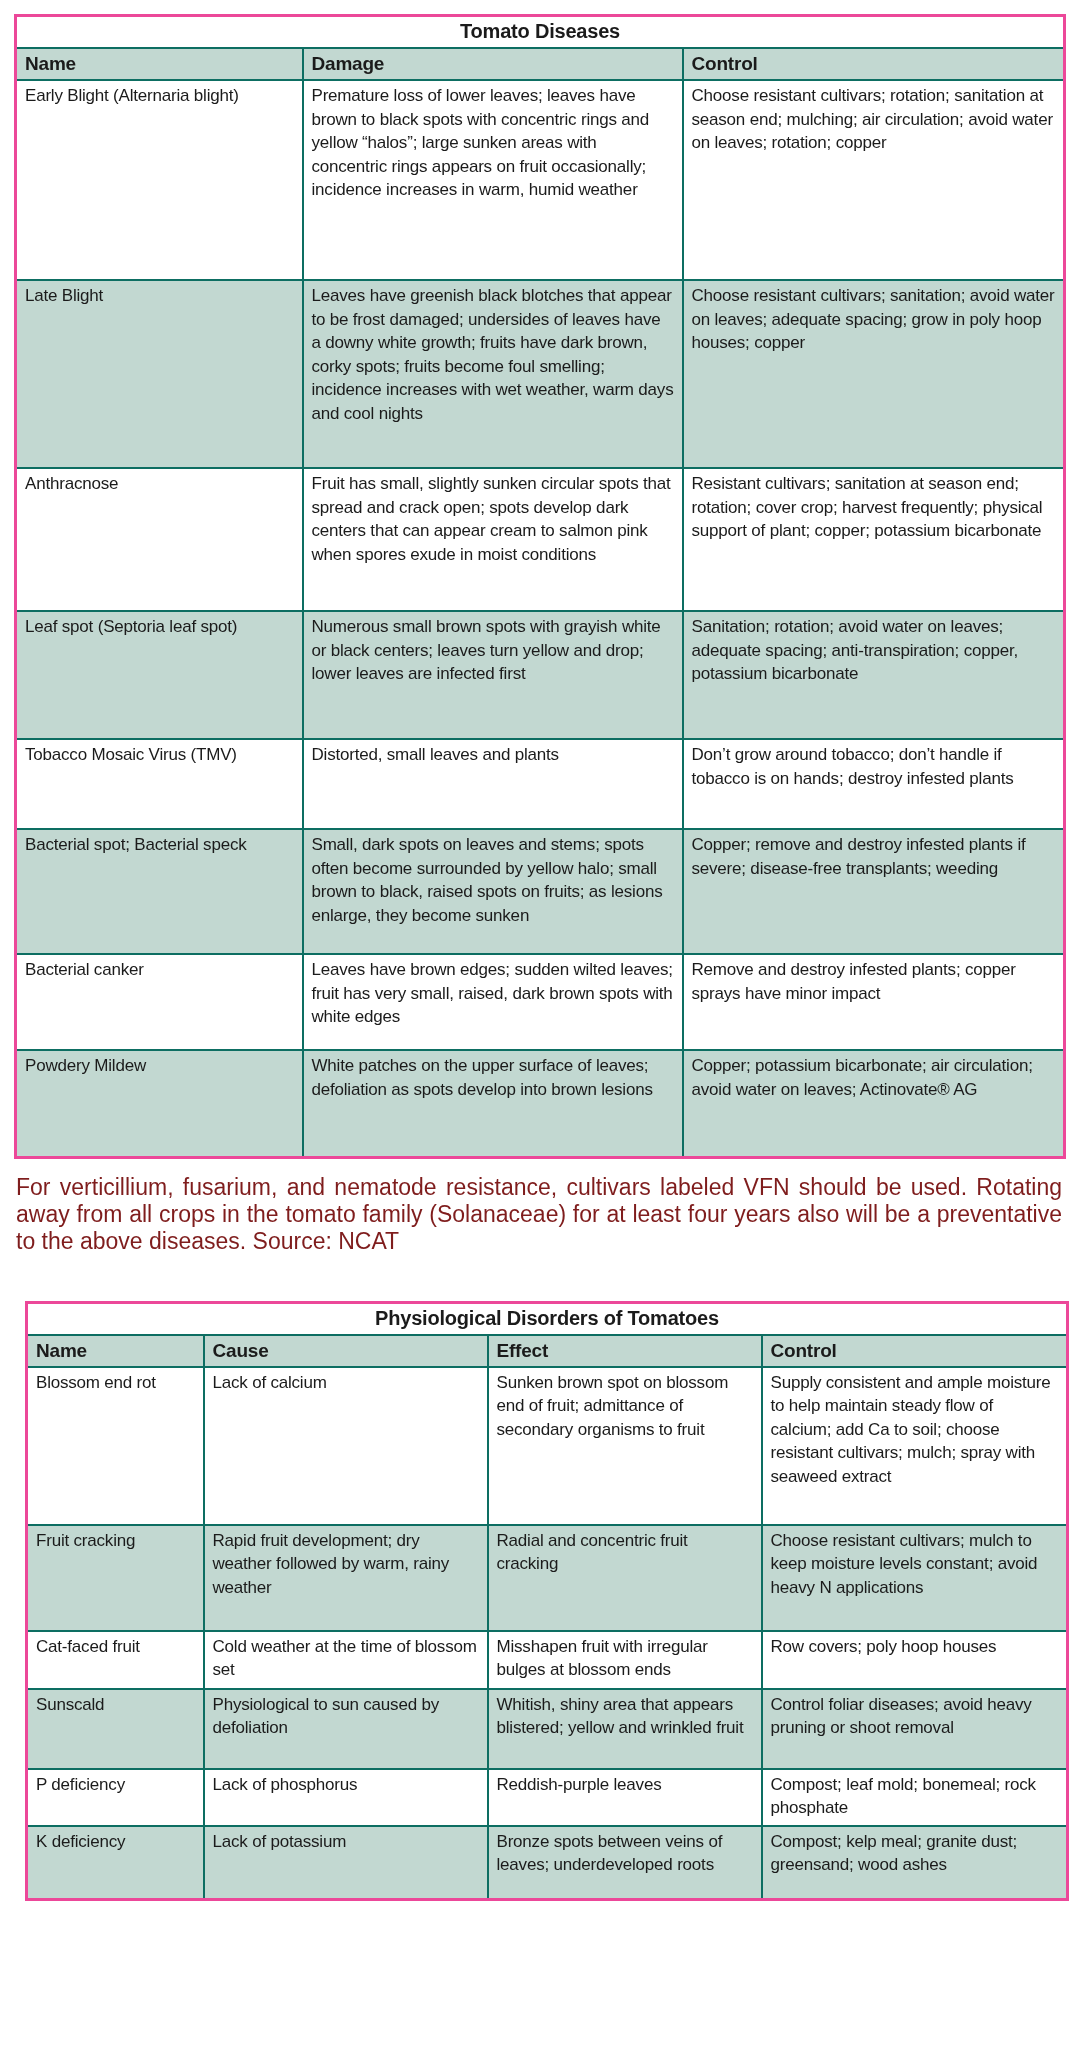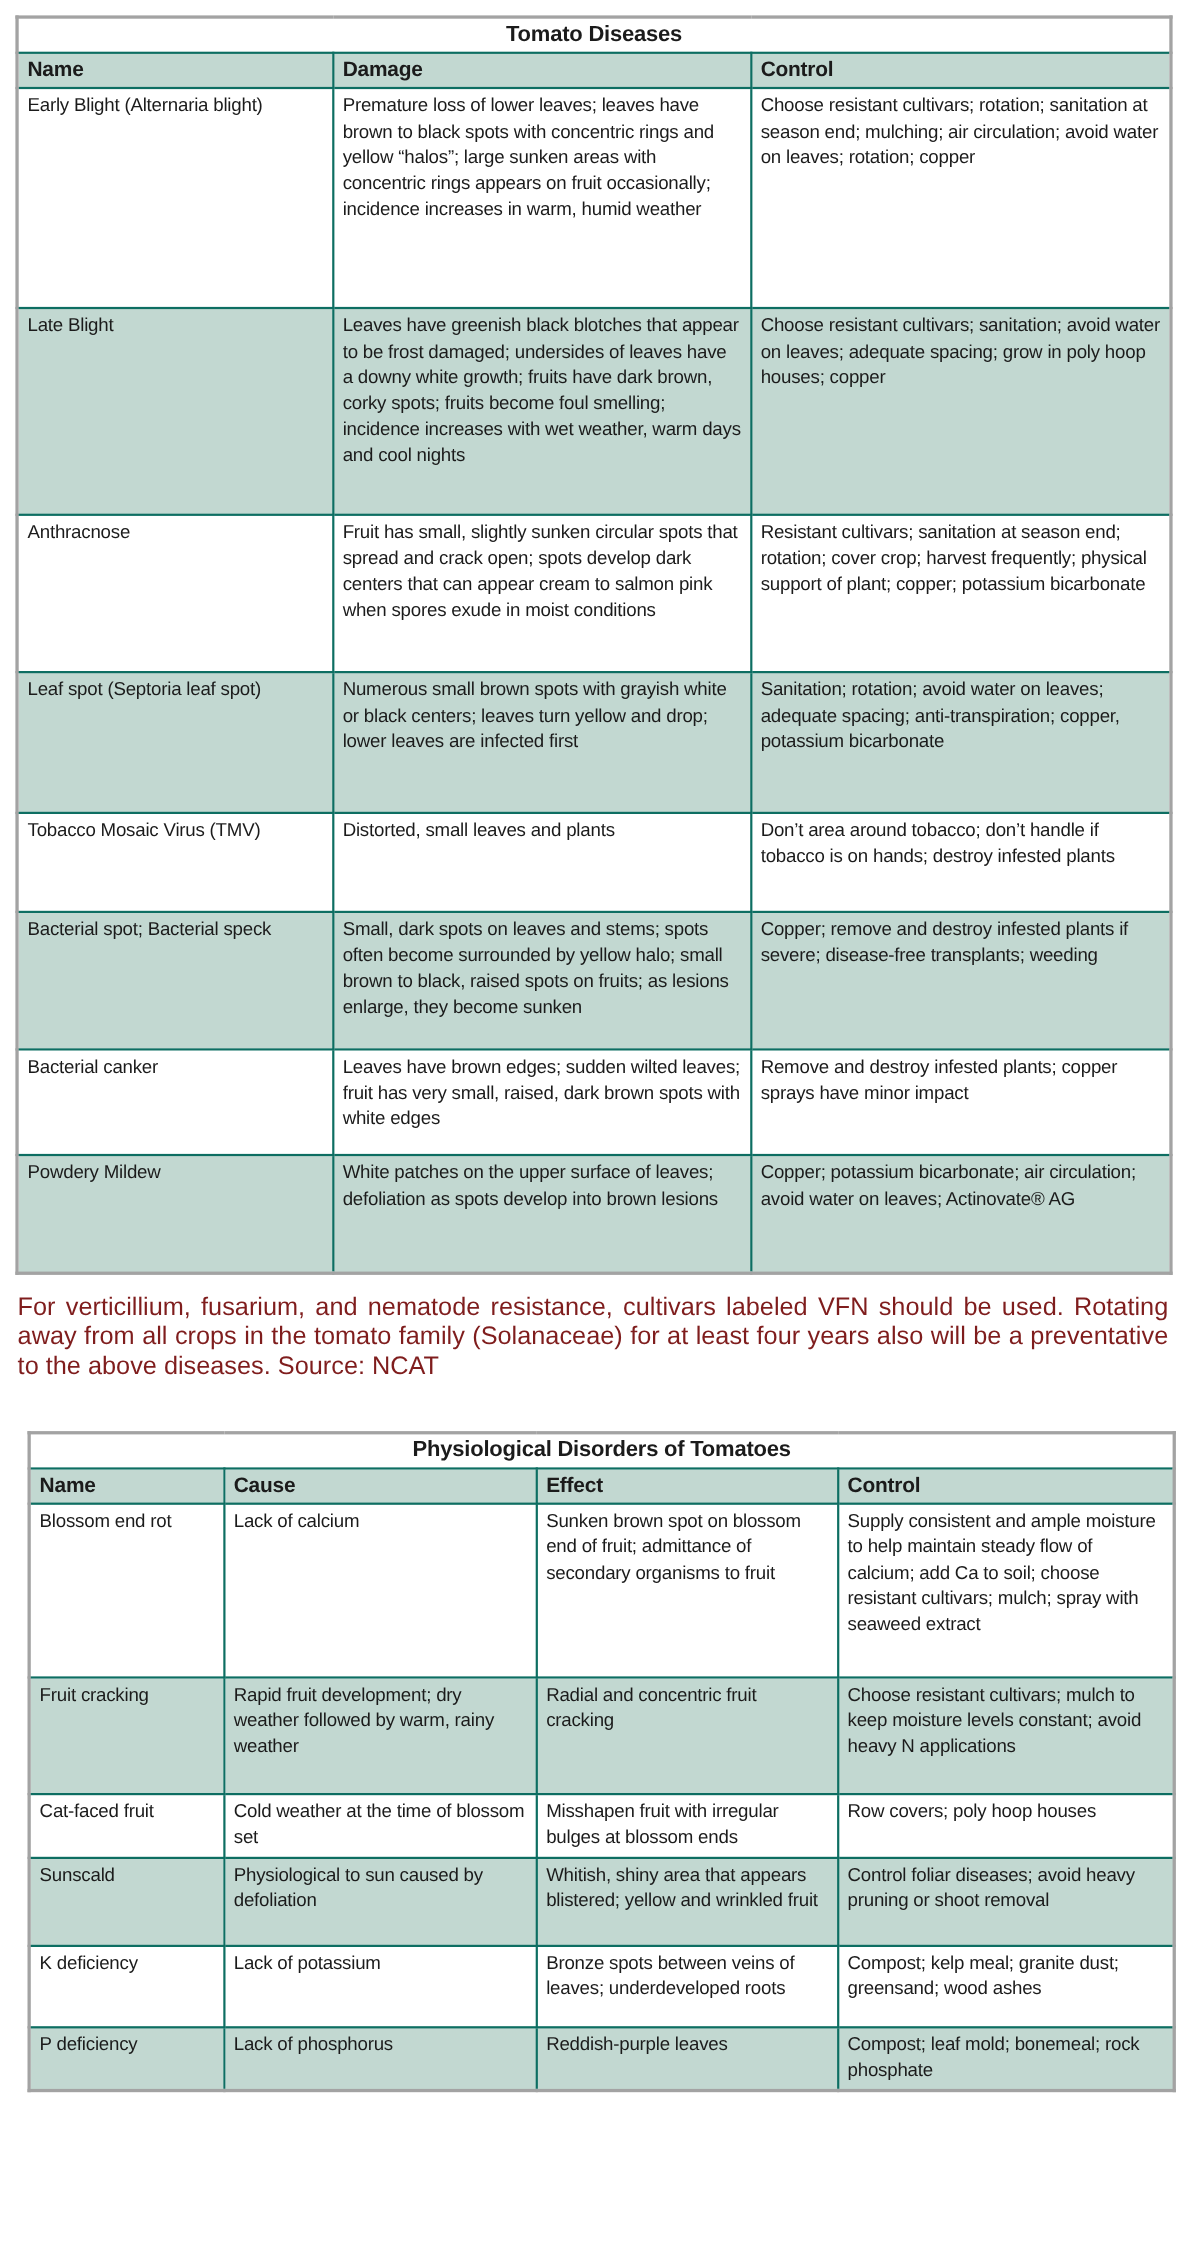--- a/index.html
+++ b/index.html
@@ -10,21 +10,21 @@
     height: 2048px;
     font-family: "Liberation Sans", sans-serif;
     color: #1b1b1b;
     -webkit-font-smoothing: antialiased;
   }
   .page { position: relative; width: 1076px; height: 2048px; overflow: hidden; }
 
   table.dtable {
     border-collapse: collapse;
     table-layout: fixed;
-    border: 3px solid #a3a3a3;
+    border: 3px solid #ec4899;
   }
   table.dtable td, table.dtable th {
     border: 2px solid #0d6e62;
     vertical-align: top;
     padding: 3px 8px 5px 8px;
     font-size: 17px;
     line-height: 23.5px;
     letter-spacing: -0.2px;
     font-weight: 400;
     text-align: left;
@@ -102,21 +102,21 @@
         <td>Resistant cultivars; sanitation at season end; rotation; cover crop; harvest frequently; physical support of plant; copper; potassium bicarbonate</td>
       </tr>
       <tr style="height:128px">
         <td>Leaf spot (Septoria leaf spot)</td>
         <td>Numerous small brown spots with grayish white or black centers; leaves turn yellow and drop; lower leaves are infected first</td>
         <td>Sanitation; rotation; avoid water on leaves; adequate spacing; anti-transpiration; copper, potassium bicarbonate</td>
       </tr>
       <tr style="height:90px">
         <td>Tobacco Mosaic Virus (TMV)</td>
         <td>Distorted, small leaves and plants</td>
-        <td>Don’t area around tobacco; don’t handle if tobacco is on hands; destroy infested plants</td>
+        <td>Don’t grow around tobacco; don’t handle if tobacco is on hands; destroy infested plants</td>
       </tr>
       <tr style="height:125px">
         <td>Bacterial spot; Bacterial speck</td>
         <td>Small, dark spots on leaves and stems; spots often become surrounded by yellow halo; small brown to black, raised spots on fruits; as lesions enlarge, they become sunken</td>
         <td>Copper; remove and destroy infested plants if severe; disease-free transplants; weeding</td>
       </tr>
       <tr style="height:96px">
         <td>Bacterial canker</td>
         <td>Leaves have brown edges; sudden wilted leaves; fruit has very small, raised, dark brown spots with white edges</td>
         <td>Remove and destroy infested plants; copper sprays have minor impact</td>
@@ -167,28 +167,28 @@
         <td>Cold weather at the time of blossom set</td>
         <td>Misshapen fruit with irregular bulges at blossom ends</td>
         <td>Row covers; poly hoop houses</td>
       </tr>
       <tr style="height:80px">
         <td>Sunscald</td>
         <td>Physiological to sun caused by defoliation</td>
         <td>Whitish, shiny area that appears blistered; yellow and wrinkled fruit</td>
         <td>Control foliar diseases; avoid heavy pruning or shoot removal</td>
       </tr>
+      <tr style="height:50px">
+        <td>P deficiency</td>
+        <td>Lack of phosphorus</td>
+        <td>Reddish-purple leaves</td>
+        <td>Compost; leaf mold; bonemeal; rock phosphate</td>
+      </tr>
       <tr style="height:74px">
         <td>K deficiency</td>
         <td>Lack of potassium</td>
         <td>Bronze spots between veins of leaves; underdeveloped roots</td>
         <td>Compost; kelp meal; granite dust; greensand; wood ashes</td>
-      </tr>
-      <tr style="height:50px">
-        <td>P deficiency</td>
-        <td>Lack of phosphorus</td>
-        <td>Reddish-purple leaves</td>
-        <td>Compost; leaf mold; bonemeal; rock phosphate</td>
       </tr>
     </tbody>
   </table>
 
 </div>
 
 </body></html>

